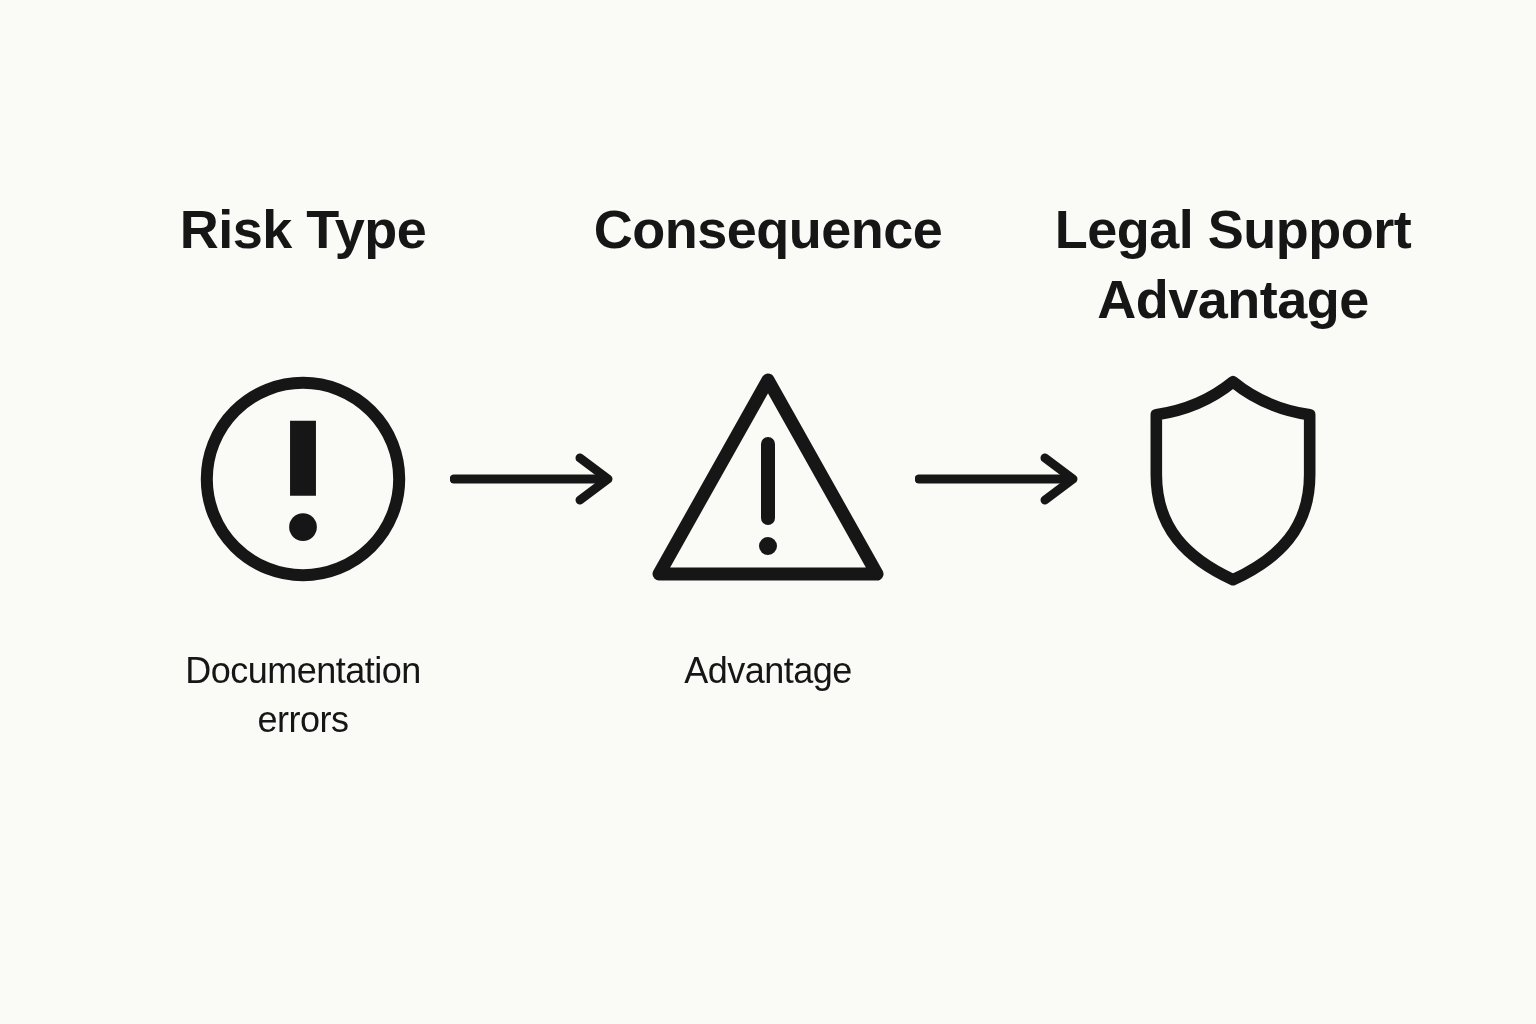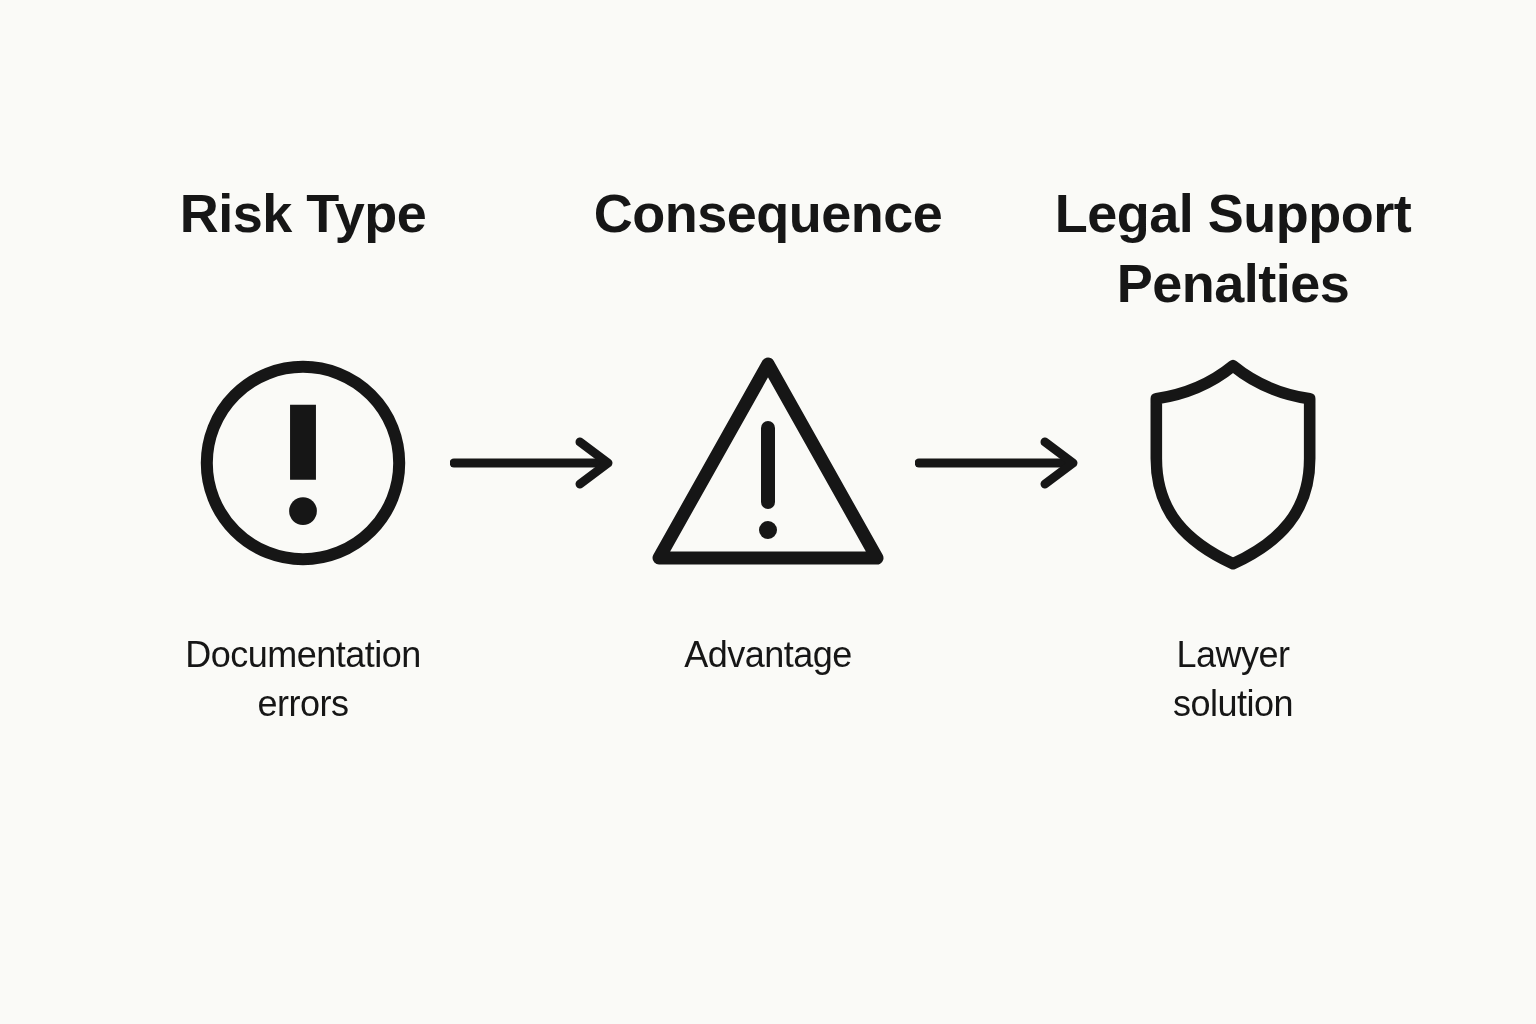--- a/index.html
+++ b/index.html
@@ -11,21 +11,21 @@
   }
 
   body {
     background: #fafaf7;
     font-family: "Liberation Sans", sans-serif;
     color: #161616;
   }
 
   .diagram {
     width: 1330px;
-    margin: 0 auto;
+    margin: 16px auto;
     padding-top: 178px;
     display: grid;
     grid-template-columns: 400px 65px 400px 65px 400px;
     grid-template-rows: 135px 240px auto;
     row-gap: 30px;
   }
 
   .cell {
     display: flex;
     align-items: center;
@@ -87,21 +87,21 @@
   <div class="cell header-cell">
     <div class="header-text">Risk Type</div>
   </div>
   <div class="cell"></div>
   <div class="cell header-cell">
     <div class="header-text">Consequence</div>
   </div>
   <div class="cell"></div>
   <div class="cell header-cell">
     <div class="header-text">Legal Support
-Penalties</div>
+Advantage</div>
   </div>
 
   <div class="cell icon-cell">
     <svg width="222" height="222" viewBox="0 0 240 240">
       <circle class="stroke-shape" cx="120" cy="120" r="104" stroke-width="13"></circle>
       <line x1="120" y1="57" x2="120" y2="138" stroke="#161616" stroke-width="28"></line>
       <circle cx="120" cy="172" r="15" fill="#161616"></circle>
     </svg>
   </div>
 
@@ -141,18 +141,14 @@
 
   <div class="cell label-cell">
     <div class="label-text">Documentation
 errors</div>
   </div>
   <div class="cell"></div>
   <div class="cell label-cell">
     <div class="label-text">Advantage</div>
   </div>
   <div class="cell"></div>
-  <div class="cell label-cell">
-    <div class="label-text">Lawyer
-solution</div>
-  </div>
 
 </div>
 
 </body></html>

